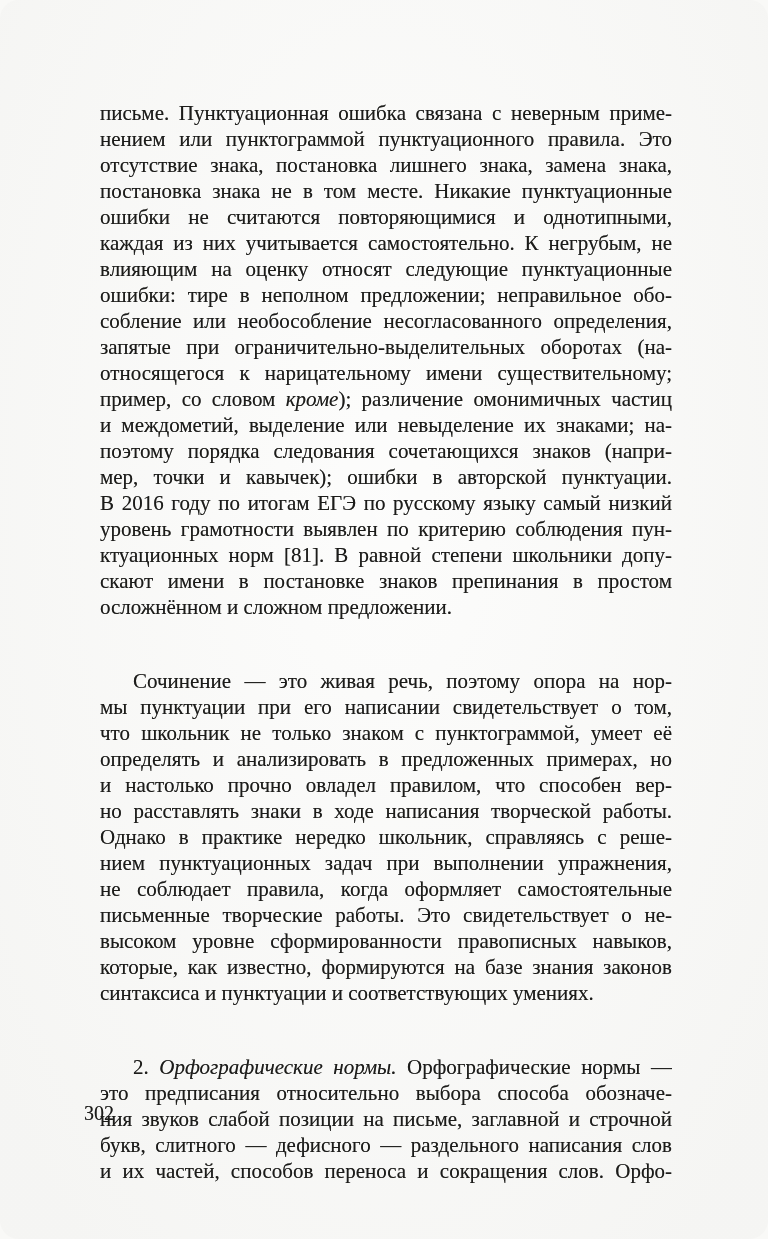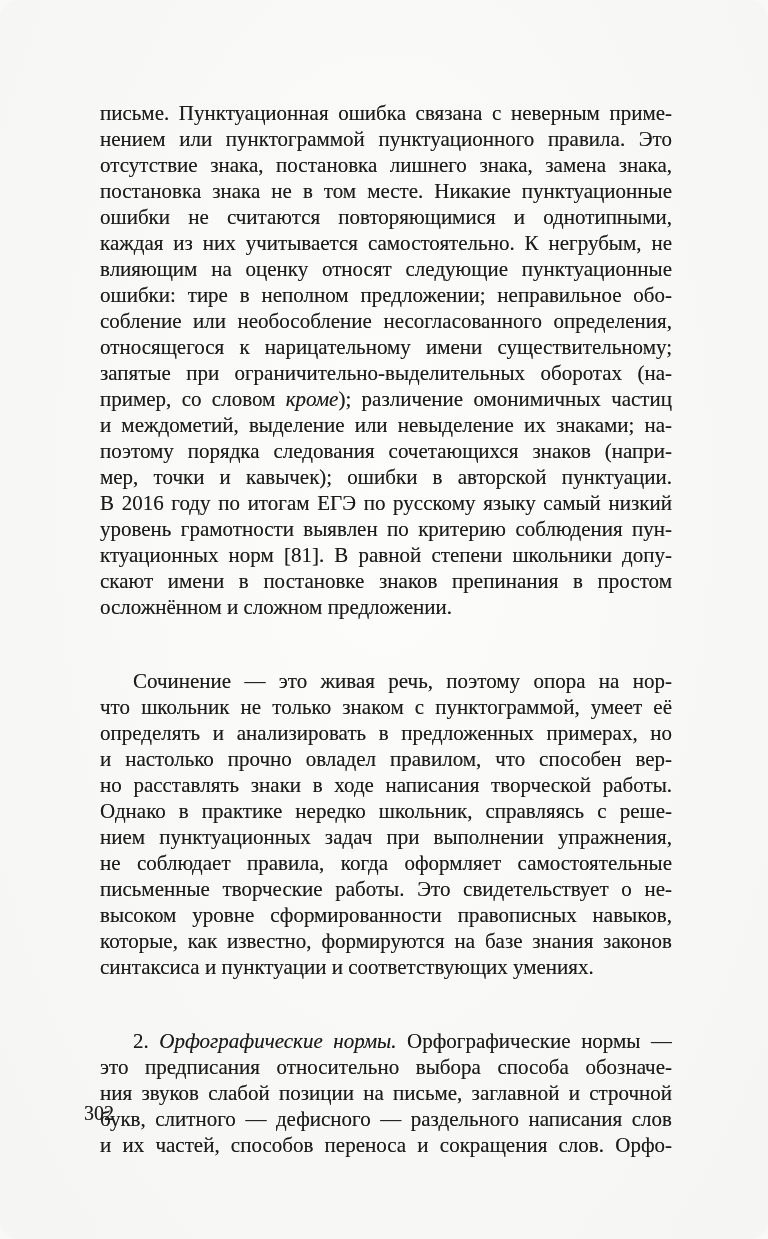--- a/index.html
+++ b/index.html
@@ -67,32 +67,33 @@
   <div class="text-block" style="color: rgb(28, 28, 26);">
       <div class="line"><span>письме. Пунктуационная ошибка связана с неверным приме-</span></div>
       <div class="line"><span>нением или пунктограммой пунктуационного правила. Это</span></div>
       <div class="line"><span>отсутствие знака, постановка лишнего знака, замена знака,</span></div>
       <div class="line"><span>постановка знака не в том месте. Никакие пунктуационные</span></div>
       <div class="line"><span>ошибки не считаются повторяющимися и однотипными,</span></div>
       <div class="line"><span>каждая из них учитывается самостоятельно. К негрубым, не</span></div>
       <div class="line"><span>влияющим на оценку относят следующие пунктуационные</span></div>
       <div class="line"><span>ошибки: тире в неполном предложении; неправильное обо-</span></div>
       <div class="line"><span>собление или необособление несогласованного определения,</span></div>
+      <div class="line"><span>запятые при ограничительно-выделительных оборотах (на-</span></div>
       <div class="line"><span>относящегося к нарицательному имени существительному;</span></div>
-      <div class="line"><span>запятые при ограничительно-выделительных оборотах (на-</span></div>
       <div class="line"><span>пример, со словом </span><i>кроме</i><span>); различение омонимичных частиц</span></div>
       <div class="line"><span>и междометий, выделение или невыделение их знаками; на-</span></div>
       <div class="line"><span>поэтому порядка следования сочетающихся знаков (напри-</span></div>
       <div class="line"><span>мер, точки и кавычек); ошибки в авторской пунктуации.</span></div>
       <div class="line"><span>В 2016 году по итогам ЕГЭ по русскому языку самый низкий</span></div>
       <div class="line"><span>уровень грамотности выявлен по критерию соблюдения пун-</span></div>
       <div class="line"><span>ктуационных норм [81]. В равной степени школьники допу-</span></div>
       <div class="line"><span>скают имени в постановке знаков препинания в простом</span></div>
       <div class="line para-end"><span>осложнённом и сложном предложении.</span></div>
       <div class="line indent"><span>Сочинение — это живая речь, поэтому опора на нор-</span></div>
+      <div class="line"><span>мы пунктуации при его написании свидетельствует о том,</span></div>
       <div class="line"><span>что школьник не только знаком с пунктограммой, умеет её</span></div>
       <div class="line"><span>определять и анализировать в предложенных примерах, но</span></div>
       <div class="line"><span>и настолько прочно овладел правилом, что способен вер-</span></div>
       <div class="line"><span>но расставлять знаки в ходе написания творческой работы.</span></div>
       <div class="line"><span>Однако в практике нередко школьник, справляясь с реше-</span></div>
       <div class="line"><span>нием пунктуационных задач при выполнении упражнения,</span></div>
       <div class="line"><span>не соблюдает правила, когда оформляет самостоятельные</span></div>
       <div class="line"><span>письменные творческие работы. Это свидетельствует о не-</span></div>
       <div class="line"><span>высоком уровне сформированности правописных навыков,</span></div>
       <div class="line"><span>которые, как известно, формируются на базе знания законов</span></div>

